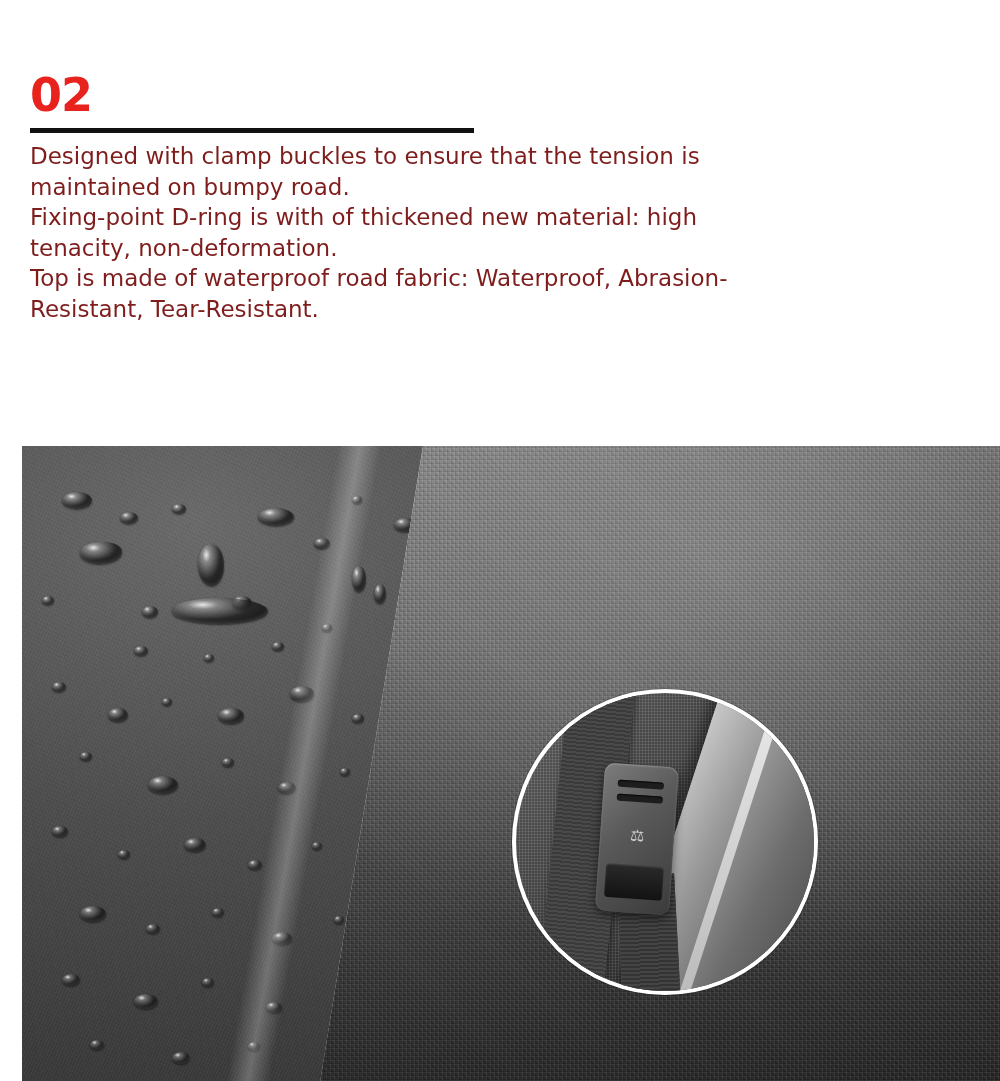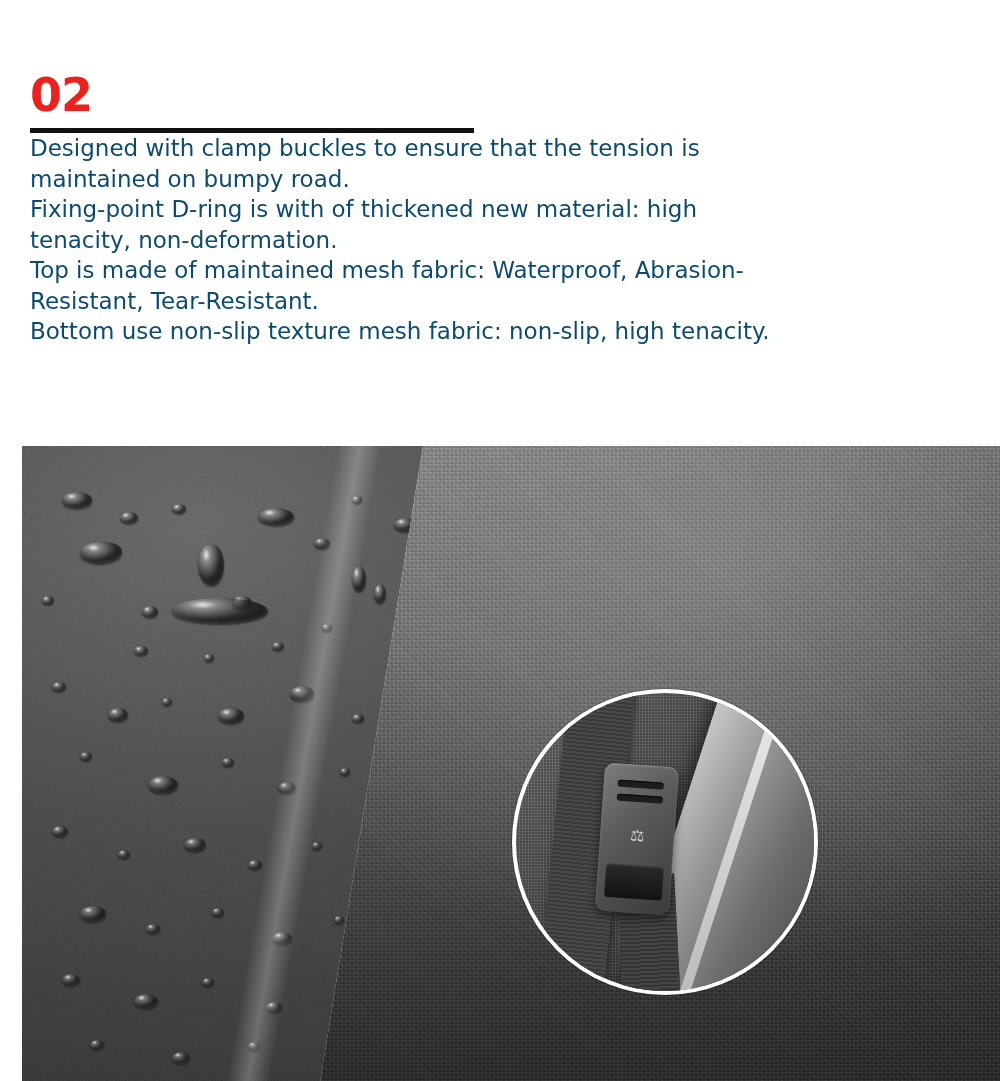--- a/index.html
+++ b/index.html
@@ -40,23 +40,24 @@
   .title {
     margin-top: 18px;
     font-size: 40px;
     font-weight: bold;
     color: #111111;
     letter-spacing: -0.5px;
     line-height: 1.05;
     white-space: nowrap;
   }
   .desc {
+    margin-top: 8px;
     font-size: 23px;
     line-height: 1.33;
-    color: #0c4a6e;
+    color: #7f1d1d;
     font-weight: 400;
     max-width: 985px;
   }
   .desc p { margin: 0; }
 
   
   .media {
     position: absolute;
     left: 22px;
     top: 446px;
@@ -215,22 +216,21 @@
 
   <div class="header">
     <span class="section-number">02</span>
 
     <div class="rule-wrap"></div>
 
 
     <div class="desc">
       <p>Designed with clamp buckles to ensure that the tension is maintained on bumpy road.</p>
       <p>Fixing-point D-ring is with of thickened new material: high tenacity, non-deformation.</p>
-      <p>Top is made of maintained mesh fabric: Waterproof, Abrasion-Resistant, Tear-Resistant.</p>
-      <p>Bottom use non-slip texture mesh fabric: non-slip, high tenacity.</p>
+      <p>Top is made of waterproof road fabric: Waterproof, Abrasion-Resistant, Tear-Resistant.</p>
     </div>
   </div>
 
   <div class="media">
 
     <div class="panel-left">
       <div class="grain"></div>
 
       <div class="drop" style="left:40px;  top:46px;  width:30px; height:17px;"></div>
       <div class="drop" style="left:98px;  top:66px;  width:18px; height:12px;"></div>

